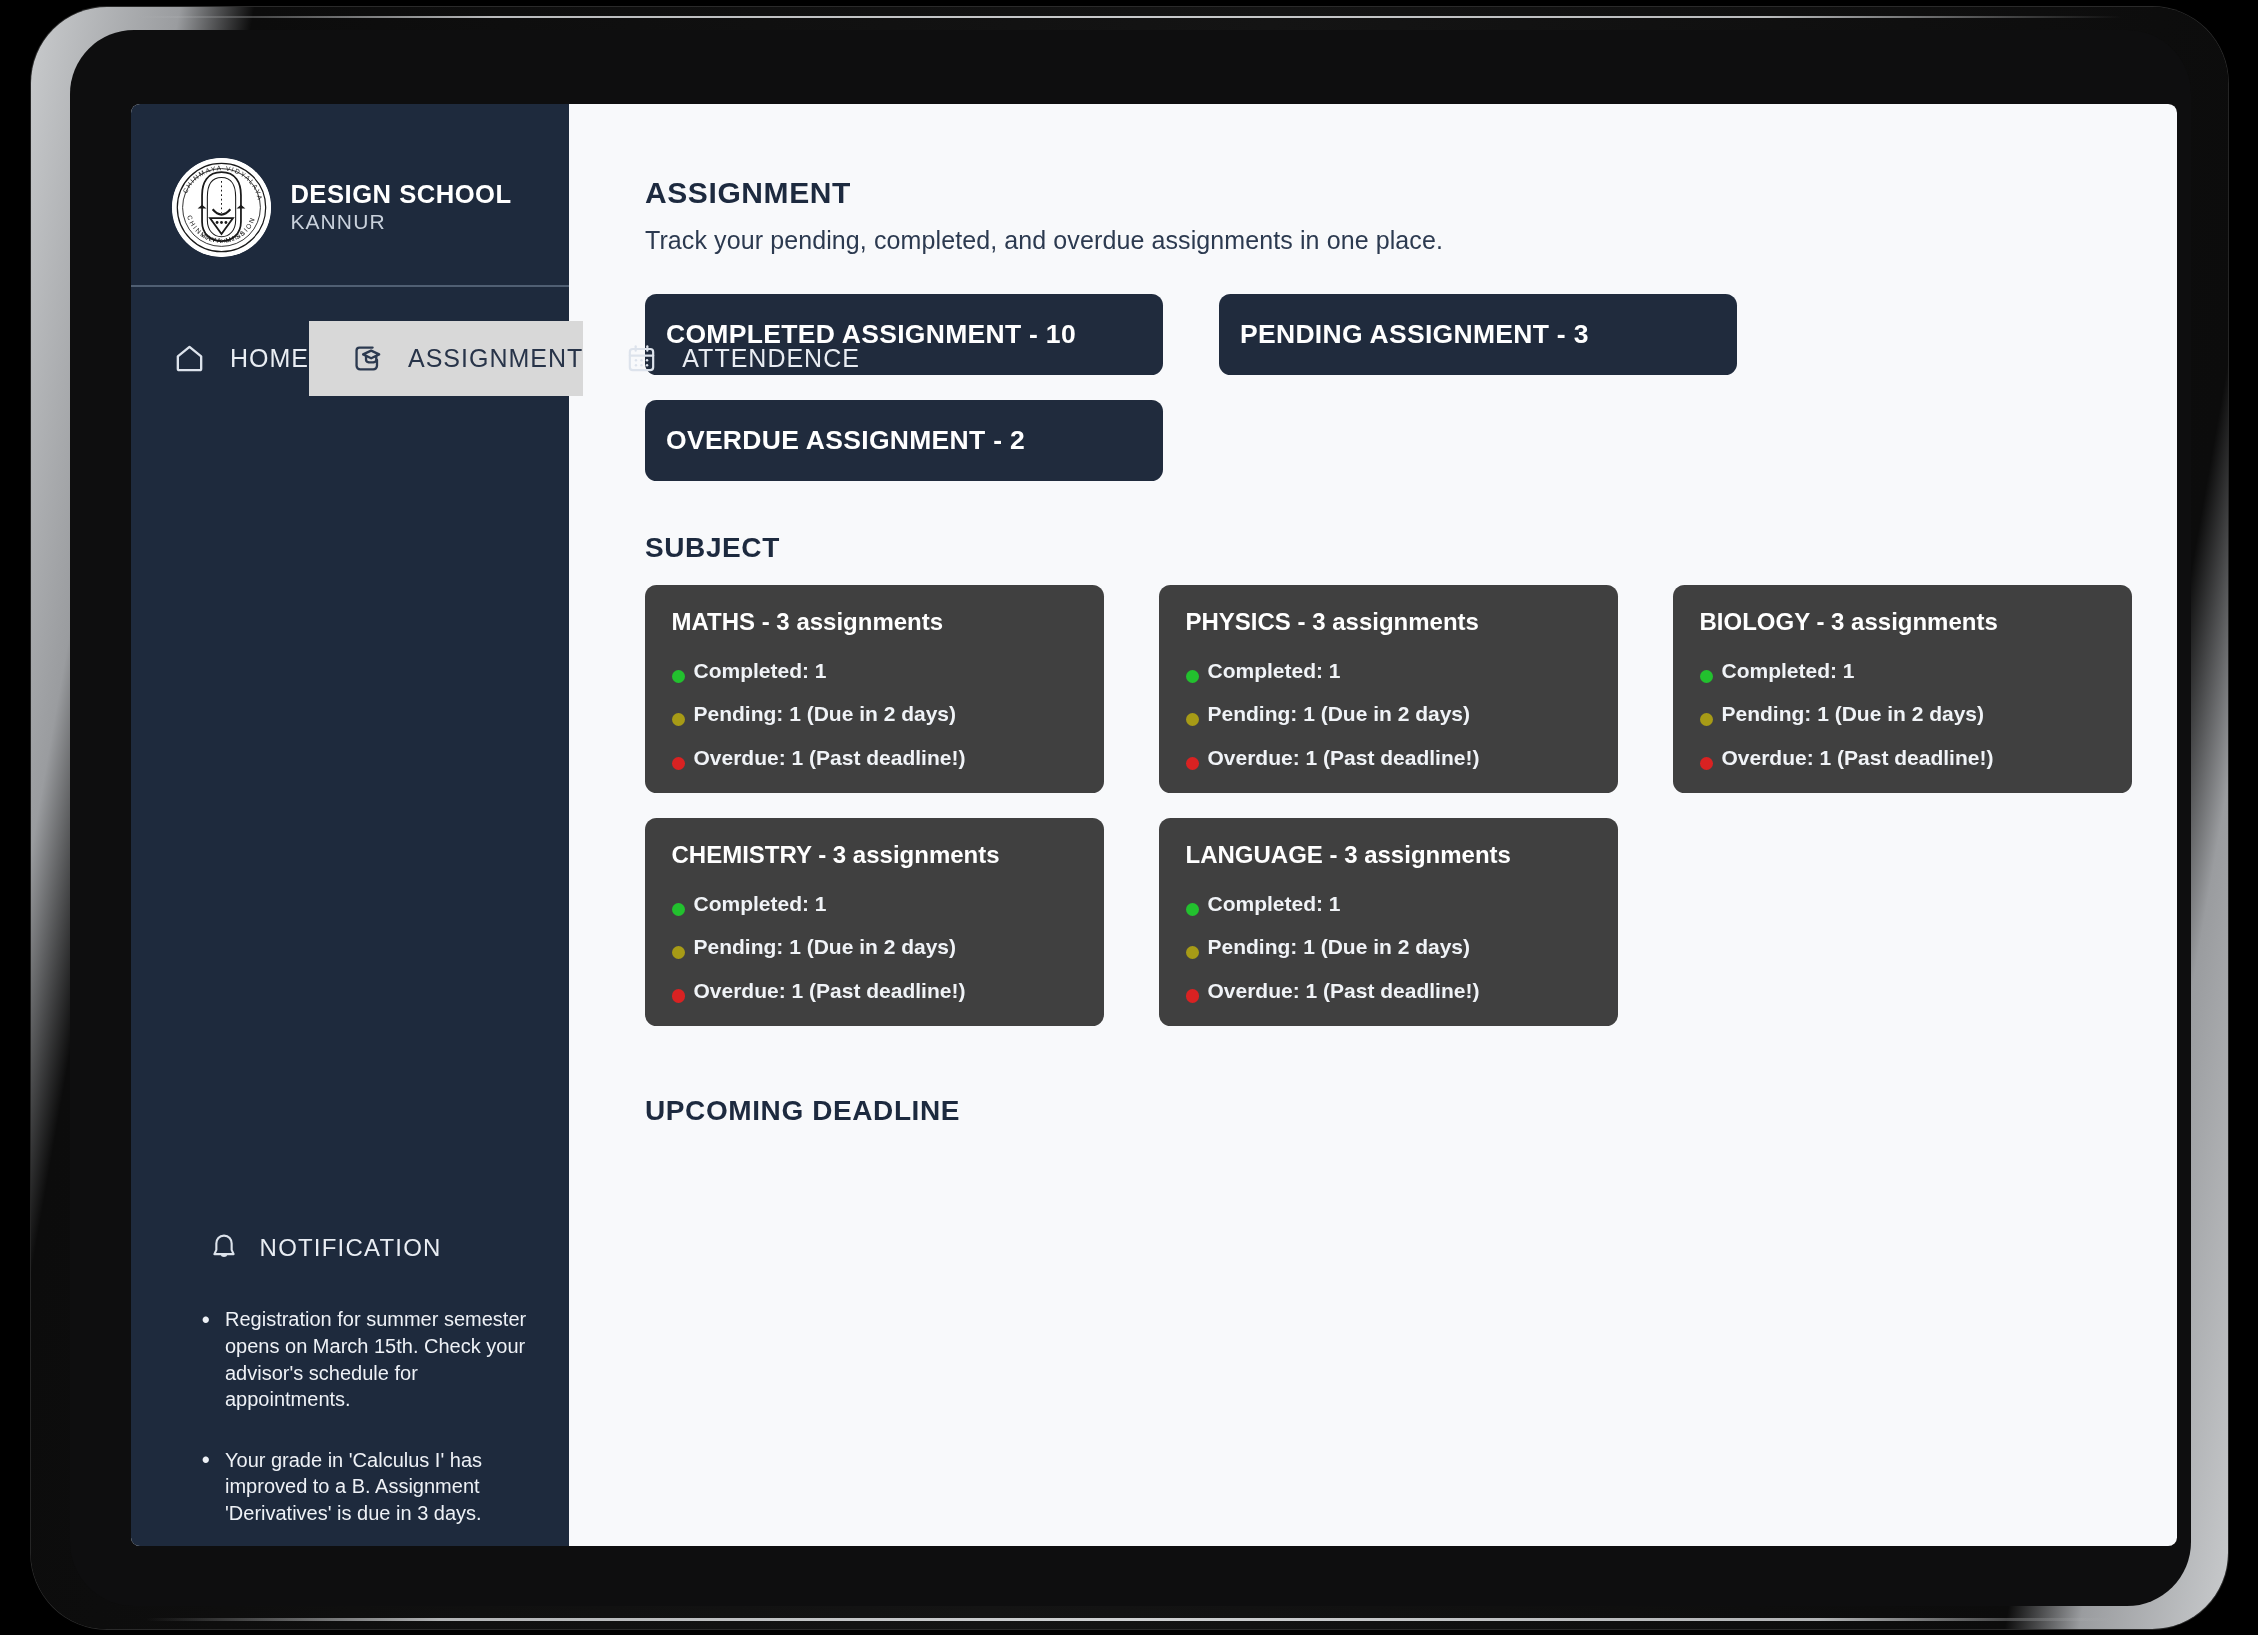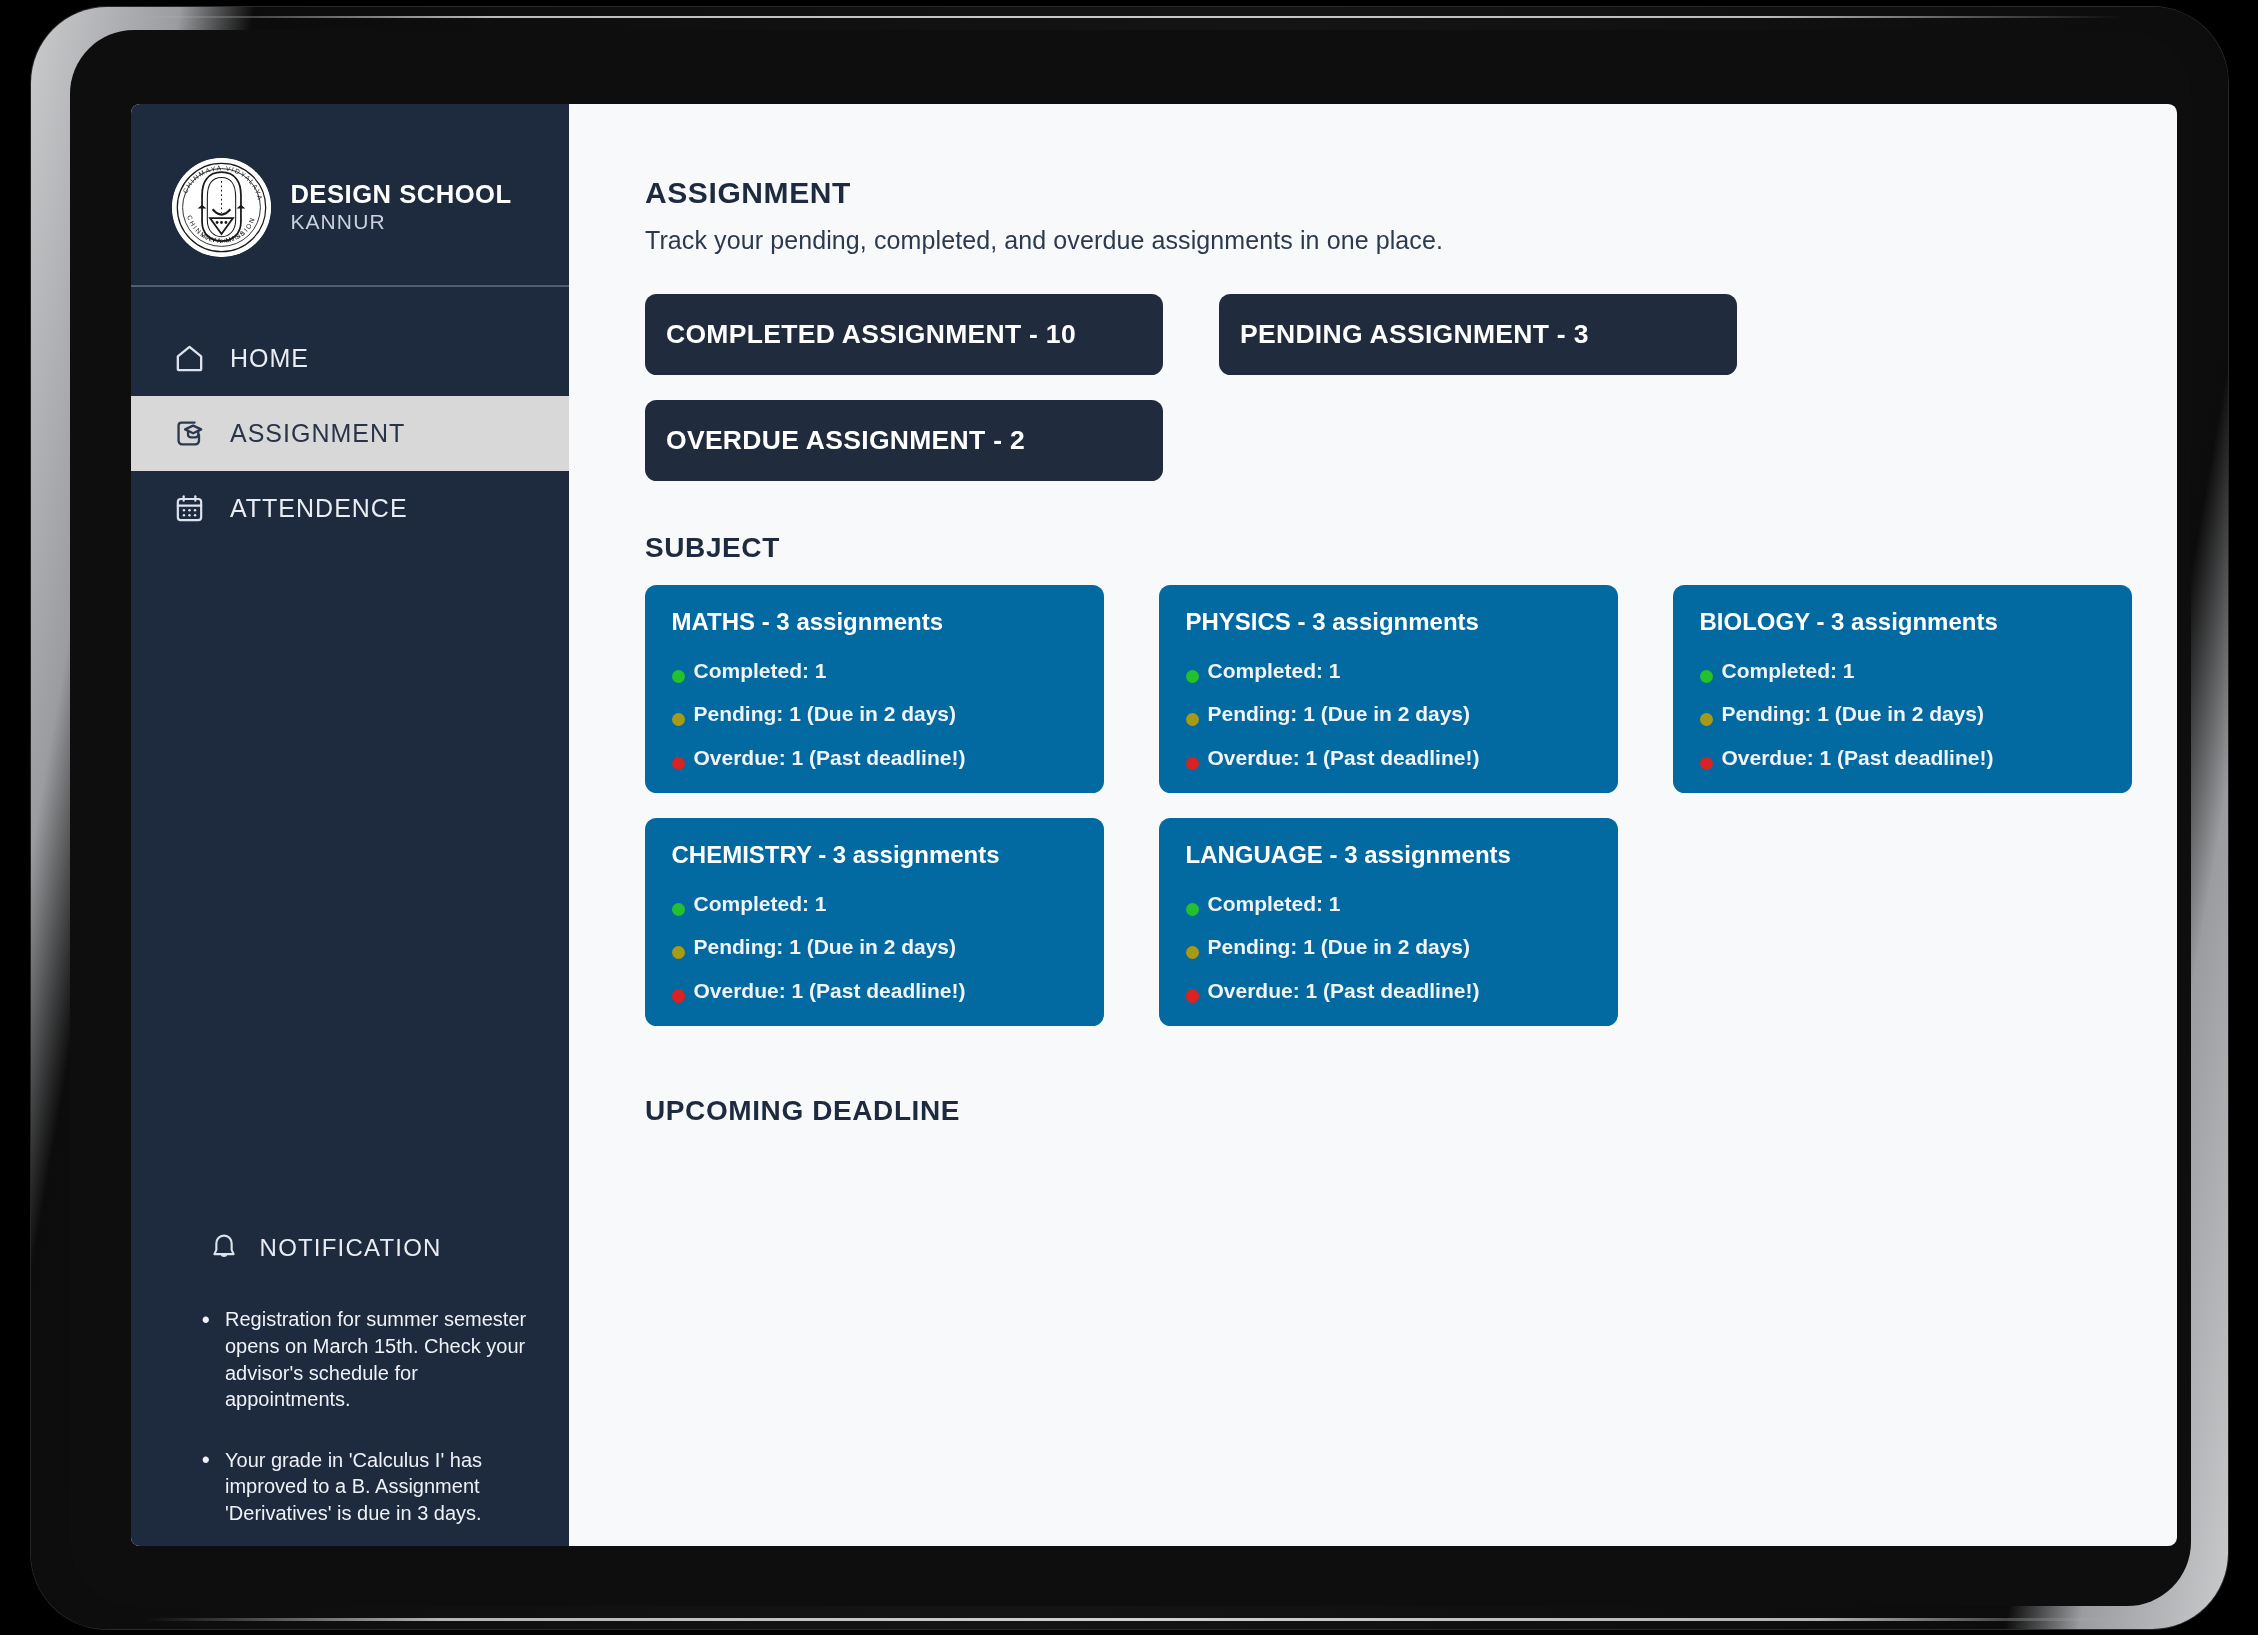--- a/index.html
+++ b/index.html
@@ -96,21 +96,21 @@
   #brand-name {
     color: #ffffff; font-size: 25.6px; font-weight: bold; letter-spacing: 0.5px;
   }
   #brand-sub {
     color: #c9d1dc; font-size: 21px; letter-spacing: 1.1px; margin-top: 1.8px;
   }
   #brand-divider {
     height: 1.8px; background: #8fa0b6; opacity: .45; margin: 0 0 0 0;
   }
 
-  #nav { margin-top: 34px; display: flex; flex-direction: column; }
+  #nav { margin-top: 34px; display: flex; flex-direction: row; align-items: flex-end; }
   .nav-item {
     display: flex; align-items: center; gap: 23px;
     height: 75px;
     padding-left: 41px;
     cursor: pointer;
   }
   .nav-item .nav-label {
     color: #e9edf3; font-size: 25px; letter-spacing: 1px;
   }
   .nav-item.active { background: #d8d8d8; }
@@ -178,21 +178,21 @@
     color: #1d2a3f; font-size: 28px; font-weight: bold; letter-spacing: 0.6px;
   }
   #subjects-grid {
     margin-top: 21px;
     display: grid;
     grid-template-columns: repeat(3, 459px);
     gap: 25px 55px;
     width: 1535px;
   }
   .subject-card {
-    background: #0369a1;
+    background: #404040;
     border-radius: 11.5px;
     padding: 23px 21px 23px 26.5px;
     cursor: pointer;
   }
   .subject-title {
     color: #ffffff; font-size: 24px; font-weight: bold;
     margin-bottom: 23px;
   }
   .subject-stat {
     display: flex; align-items: flex-end; gap: 8.8px;

